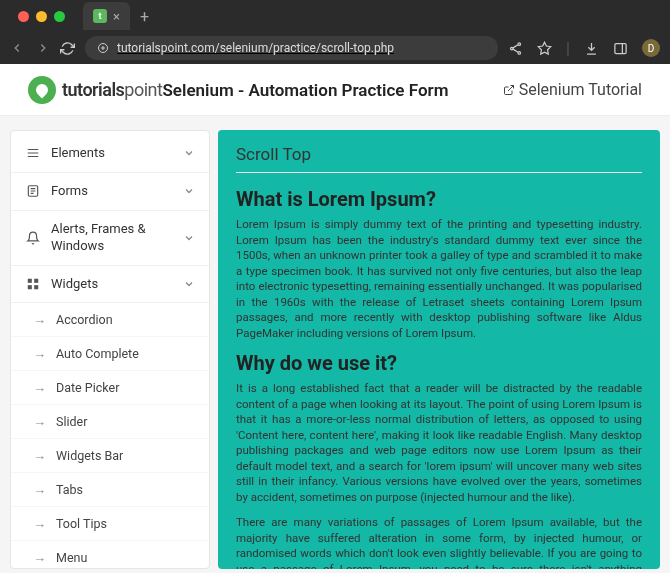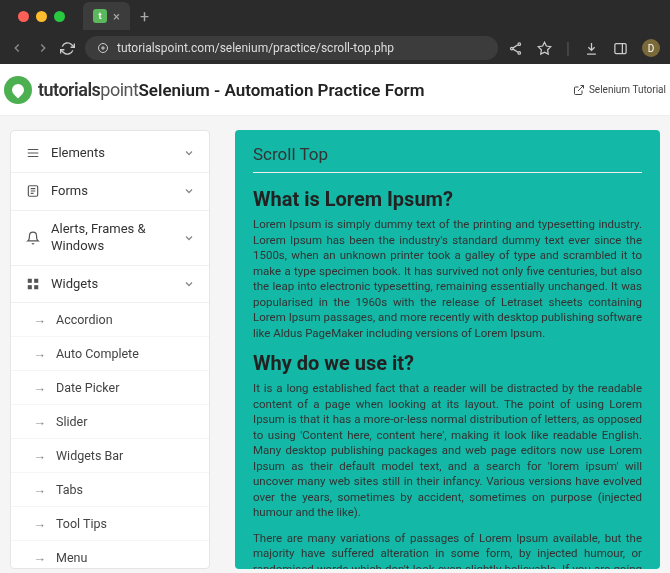--- a/index.html
+++ b/index.html
@@ -15,38 +15,38 @@
     .tl-green { background: #28c840; }
     .tab { display: flex; align-items: center; background: #3c3c3c; height: 28px; padding: 0 10px; border-radius: 6px 6px 0 0; margin-left: 8px; gap: 6px; max-width: 200px; }
     .tab-favicon { width: 14px; height: 14px; background: #5cb85c; border-radius: 3px; display: flex; align-items: center; justify-content: center; color: #fff; font-size: 9px; font-weight: bold; }
     .tab-title { color: #e0e0e0; font-size: 11px; white-space: nowrap; overflow: hidden; text-overflow: ellipsis; flex: 1; }
     .tab-close { color: #aaa; font-size: 13px; }
     .new-tab { color: #aaa; font-size: 16px; margin-left: 10px; }
     .addr-bar { display: flex; align-items: center; height: 32px; padding: 0 10px; gap: 10px; }
     .nav-arrows { display: flex; gap: 12px; color: #888; }
     .nav-arrows svg { width: 14px; height: 14px; }
     .reload { color: #ccc; }
-    .url-box { flex: 1; background: #3c3c3c; border-radius: 14px; height: 24px; display: flex; align-items: center; padding: 0 12px; gap: 8px; }
+    .url-box { flex: 1; background: #3c3c3c; border-radius: 14px; height: 24px; display: flex; align-items: center; padding: 0 12px; gap: 8px; text-decoration: underline; }
     .url-text { color: #ddd; font-size: 12px; }
     .addr-icons { display: flex; gap: 14px; color: #ccc; align-items: center; }
     .addr-icons svg { width: 15px; height: 15px; }
     .profile-circle { width: 18px; height: 18px; border-radius: 50%; background: #7a6a3a; color: #fff; font-size: 10px; display: flex; align-items: center; justify-content: center; }
     
     
-    .page-header { background: #fff; height: 52px; display: flex; align-items: center; padding: 0 4px; border-bottom: 1px solid #eee; }
+    .page-header { background: #fff; height: 52px; display: flex; align-items: center; padding: 0 28px; border-bottom: 1px solid #eee; }
     .logo { display: flex; align-items: center; gap: 6px; }
     .logo-mark { width: 28px; height: 28px; border-radius: 50%; background: #4caf50; position: relative; display: flex; align-items: center; justify-content: center; }
     .logo-mark::before { content: ""; width: 12px; height: 12px; background: #fff; border-radius: 50% 50% 50% 0; transform: rotate(-45deg); }
     .logo-text { font-size: 18px; color: #555; letter-spacing: -0.5px; }
     .logo-text b { color: #333; font-weight: 600; }
     .header-title { flex: 1; text-align: left; font-size: 17px; font-weight: 600; color: #222; }
-    .tutorial-link { font-size: 10px; color: #444; display: flex; align-items: center; gap: 4px; }
-    
-    
-    .main-wrap { display: flex; padding: 14px 10px 4px 10px; gap: 25px; height: calc(100% - 116px); }
+    .tutorial-link { font-size: 16px; color: #444; display: flex; align-items: center; gap: 4px; }
+    
+    
+    .main-wrap { display: flex; padding: 14px 10px 4px 10px; gap: 8px; height: calc(100% - 116px); }
     .sidebar { width: 200px; background: #fff; border-radius: 4px; border: 1px solid #e5e5e5; padding: 4px 0; overflow: hidden; }
     .side-item { display: flex; align-items: center; padding: 10px 14px; font-size: 13px; color: #333; border-bottom: 1px solid #f0f0f0; gap: 10px; }
     .side-item:last-child { border-bottom: none; }
     .side-icon { width: 16px; display: flex; justify-content: center; color: #555; }
     .side-label { flex: 1; line-height: 1.3; }
     .side-chevron { color: #888; }
     .sub-item { display: flex; align-items: center; padding: 9px 14px 9px 22px; font-size: 12.5px; color: #444; gap: 10px; border-bottom: 1px solid #f5f5f5; }
     .sub-arrow { color: #888; font-size: 13px; }
     
     .content { flex: 1; background: #14b8a6; border-radius: 4px; padding: 14px 18px; overflow: hidden; }

